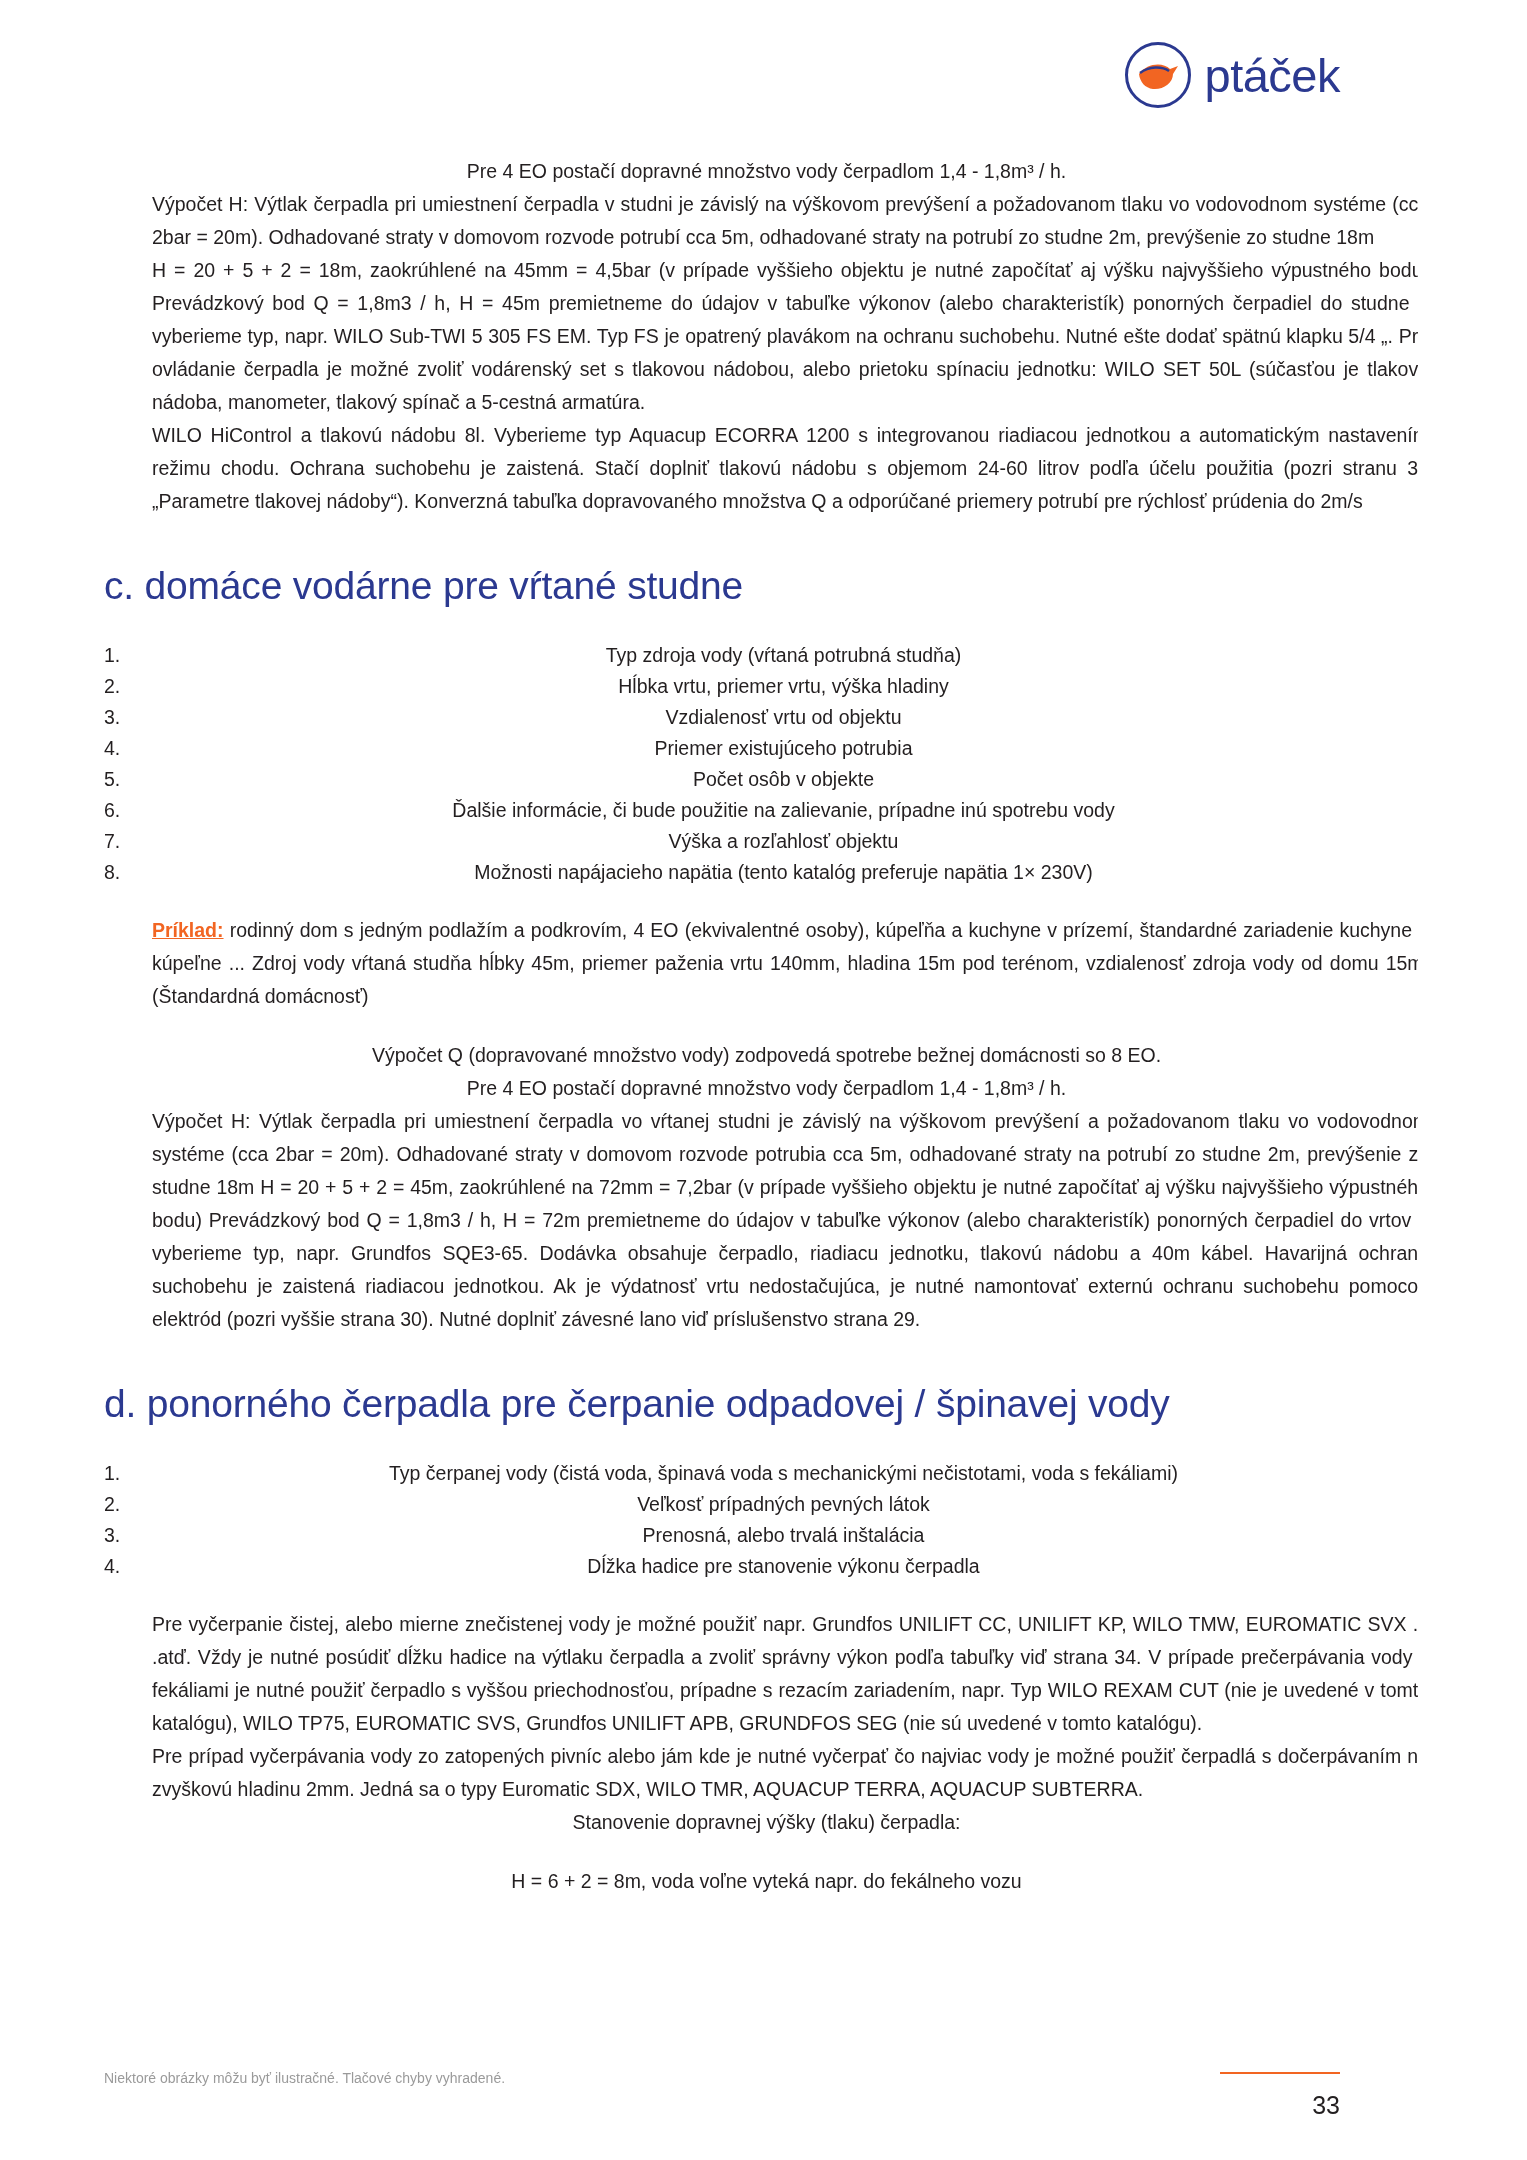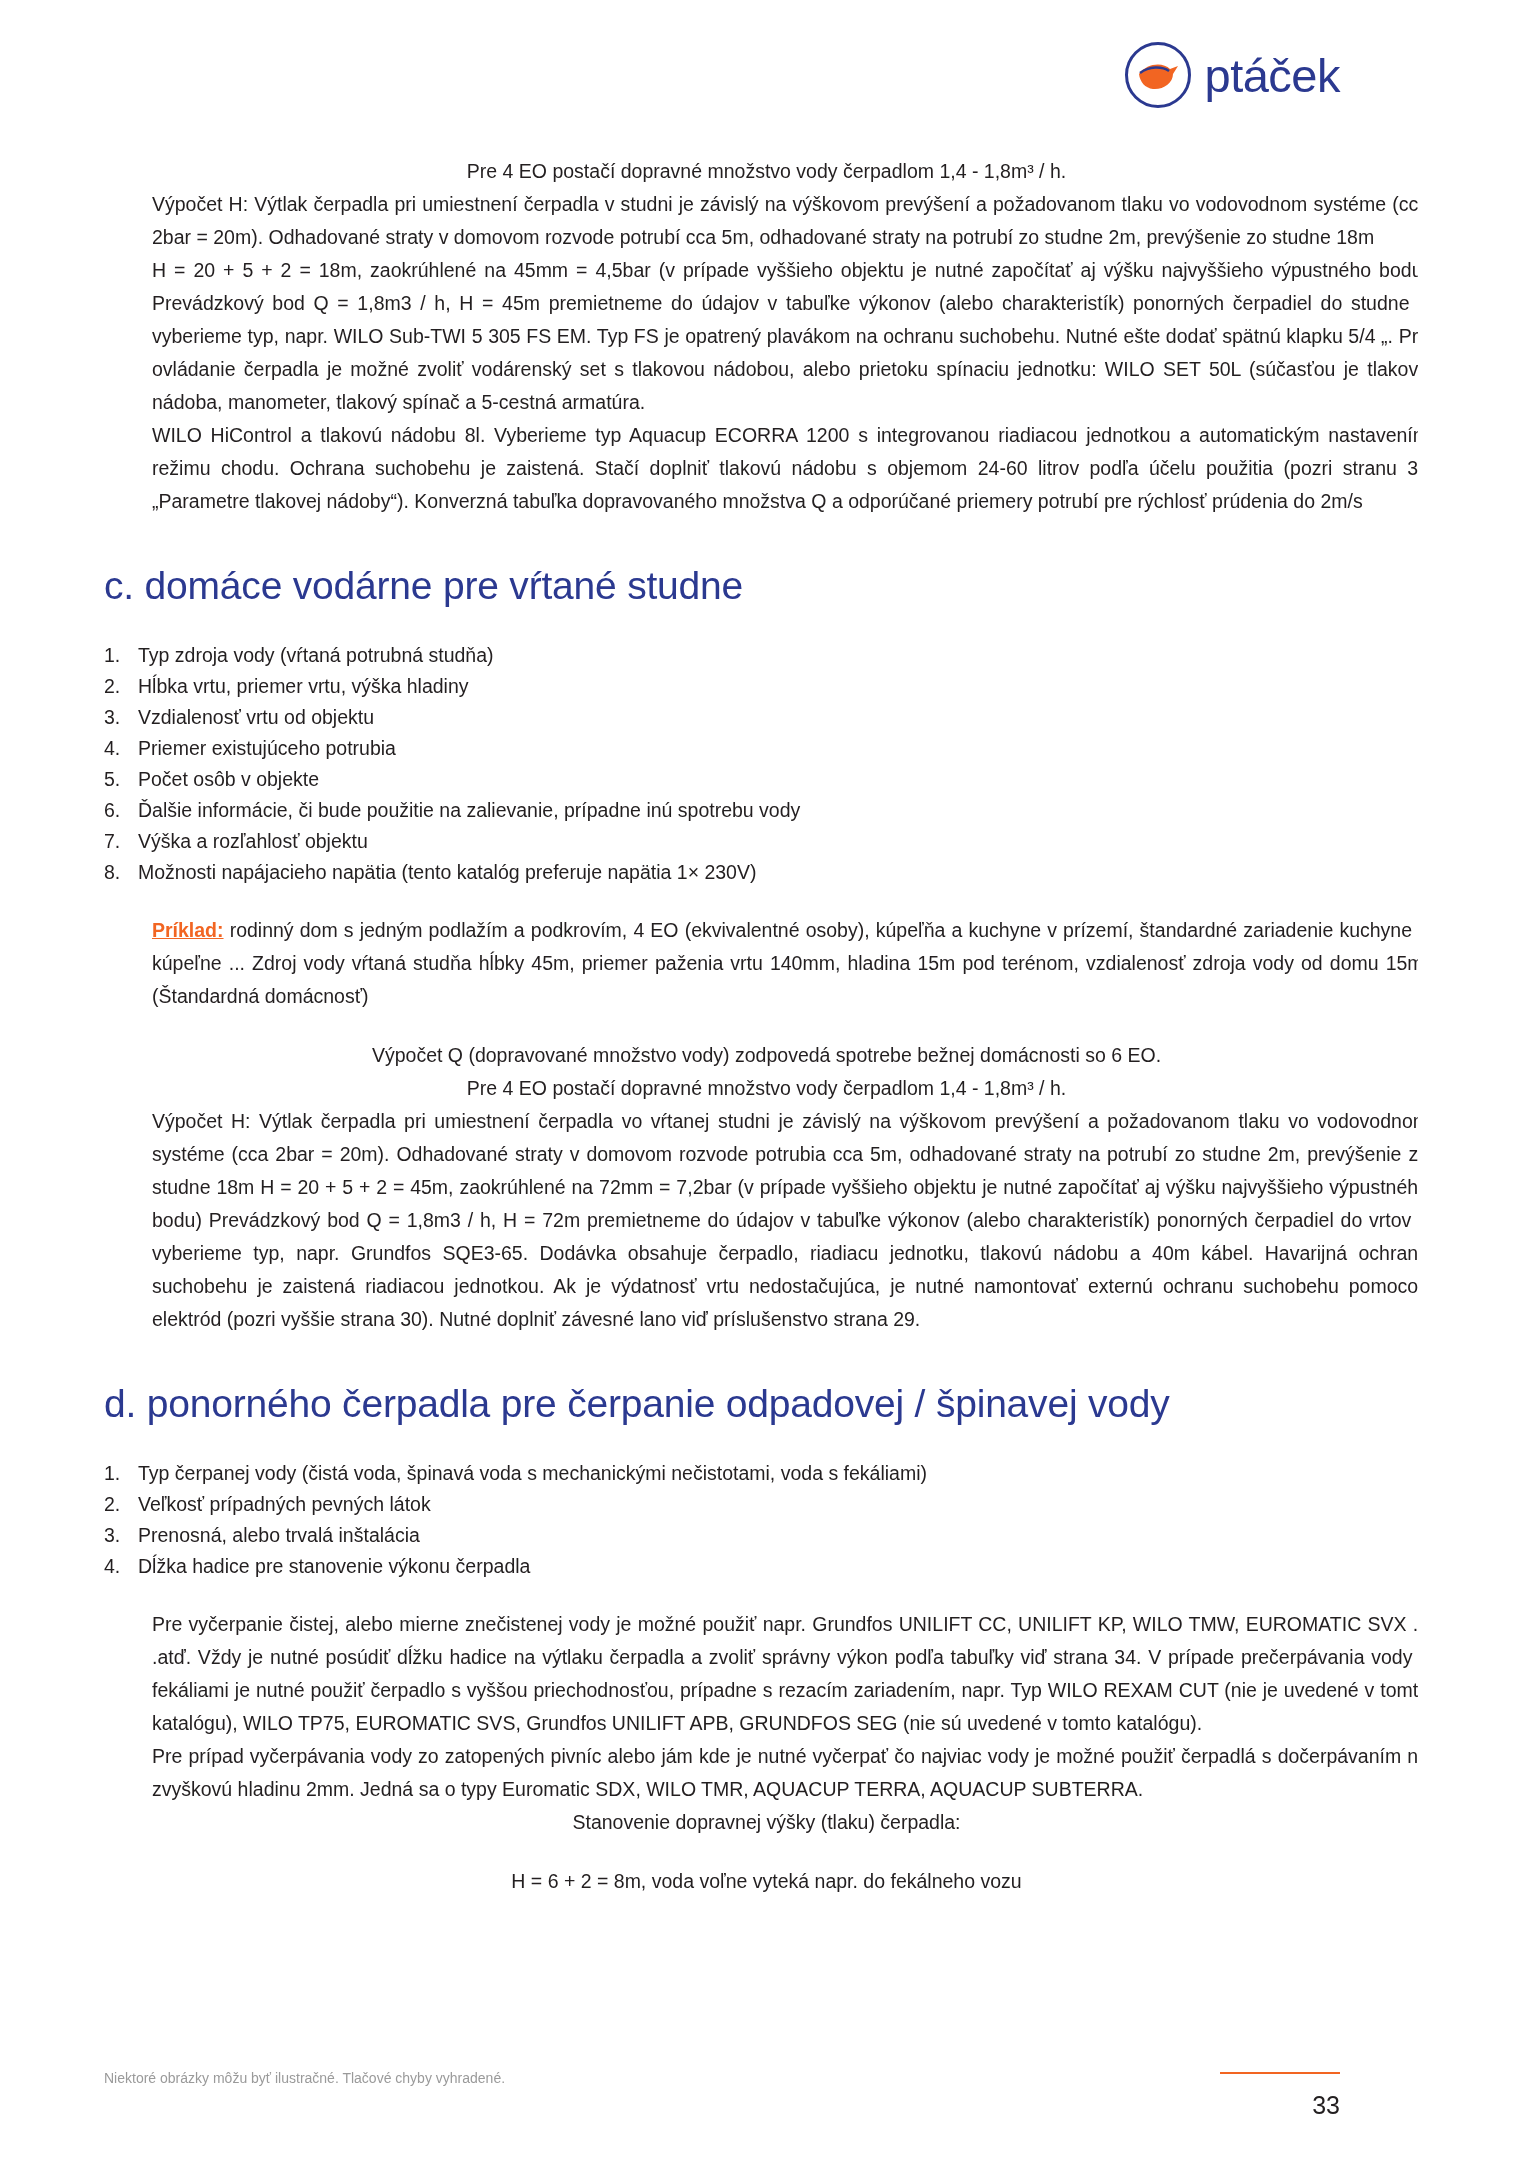--- a/index.html
+++ b/index.html
@@ -87,20 +87,21 @@
     padding: 0 0 0 34px;
     list-style: none;
     counter-reset: li;
   }
   ol.numlist li {
     font-size: 19.5px;
     line-height: 31px;
     color: #231f20;
     position: relative;
     counter-increment: li;
+    text-align: center;
   }
   ol.numlist li::before {
     content: counter(li) ".";
     position: absolute;
     left: -34px;
     width: 28px;
     text-align: left;
   }
 
   .example-label {
@@ -169,21 +170,21 @@
       <li>Výška a rozľahlosť objektu</li>
       <li>Možnosti napájacieho napätia (tento katalóg preferuje napätia 1× 230V)</li>
     </ol>
 
     <div class="block-gap"></div>
 
     <p class="para justify"><span class="example-label">Príklad:</span><span> rodinný dom s jedným podlažím a podkrovím, 4 EO (ekvivalentné osoby), kúpeľňa a kuchyne v prízemí, štandardné zariadenie kuchyne a kúpeľne ... Zdroj vody vŕtaná studňa hĺbky 45m, priemer paženia vrtu 140mm, hladina 15m pod terénom, vzdialenosť zdroja vody od domu 15m. (Štandardná domácnosť)</span></p>
 
     <div class="block-gap"></div>
 
-    <p class="para">Výpočet Q (dopravované množstvo vody) zodpovedá spotrebe bežnej domácnosti so 6 EO.</p>
+    <p class="para">Výpočet Q (dopravované množstvo vody) zodpovedá spotrebe bežnej domácnosti so 8 EO.</p>
     <p class="para">Pre 4 EO postačí dopravné množstvo vody čerpadlom 1,4 - 1,8m³ / h.</p>
     <p class="para justify">Výpočet H: Výtlak čerpadla pri umiestnení čerpadla vo vŕtanej studni je závislý na výškovom prevýšení a požadovanom tlaku vo vodovodnom systéme (cca 2bar = 20m). Odhadované straty v domovom rozvode potrubia cca 5m, odhadované straty na potrubí zo studne 2m, prevýšenie zo studne 18m H = 20 + 5 + 2 = 45m, zaokrúhlené na 72mm = 7,2bar (v prípade vyššieho objektu je nutné započítať aj výšku najvyššieho výpustného bodu) Prevádzkový bod Q = 1,8m3 / h, H = 72m premietneme do údajov v tabuľke výkonov (alebo charakteristík) ponorných čerpadiel do vrtov a vyberieme typ, napr. Grundfos SQE3-65. Dodávka obsahuje čerpadlo, riadiacu jednotku, tlakovú nádobu a 40m kábel. Havarijná ochrana suchobehu je zaistená riadiacou jednotkou. Ak je výdatnosť vrtu nedostačujúca, je nutné namontovať externú ochranu suchobehu pomocou elektród (pozri vyššie strana 30). Nutné doplniť závesné lano viď príslušenstvo strana 29.</p>
 
     <div class="head-space-top"></div>
     <h2 class="section-head">d. ponorného čerpadla pre čerpanie odpadovej / špinavej vody</h2>
     <div class="head-space-bottom"></div>
 
     <ol class="numlist">
       <li>Typ čerpanej vody (čistá voda, špinavá voda s mechanickými nečistotami, voda s fekáliami)</li>
       <li>Veľkosť prípadných pevných látok</li>

